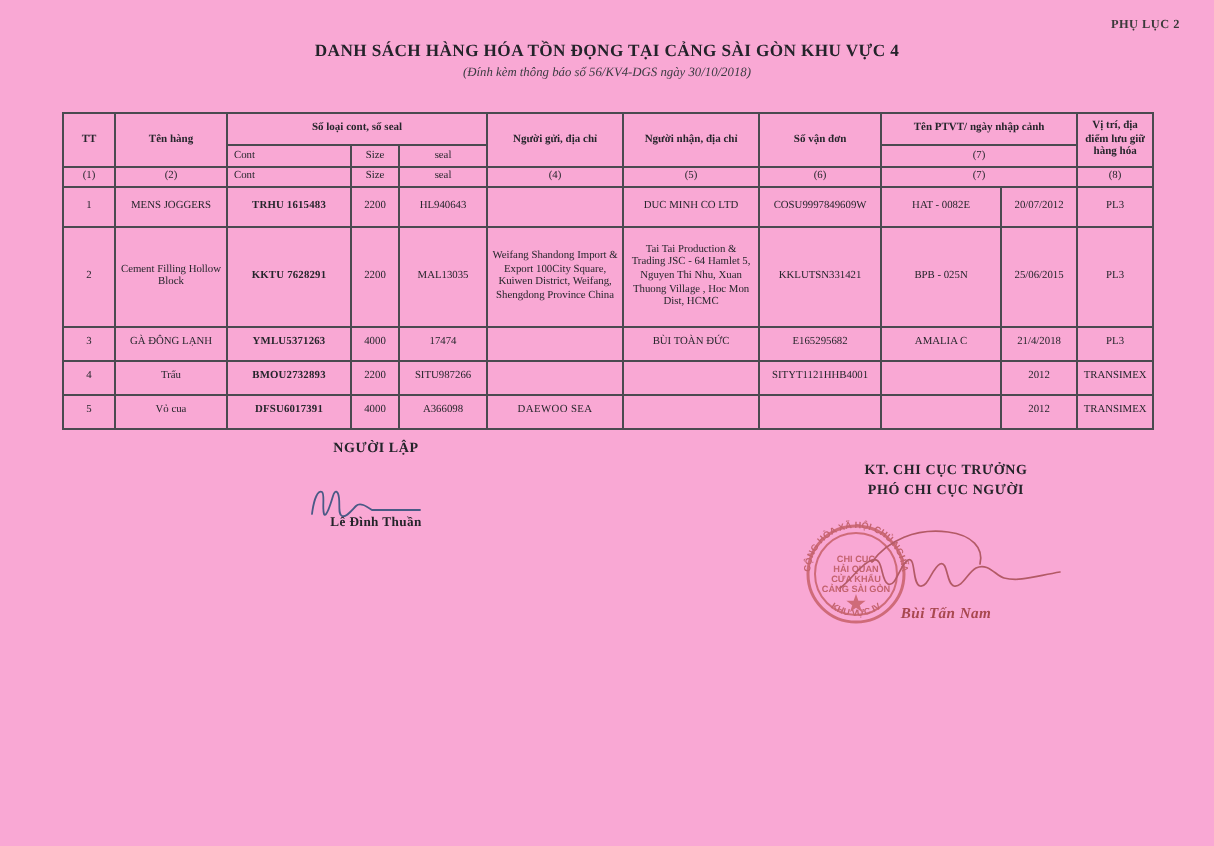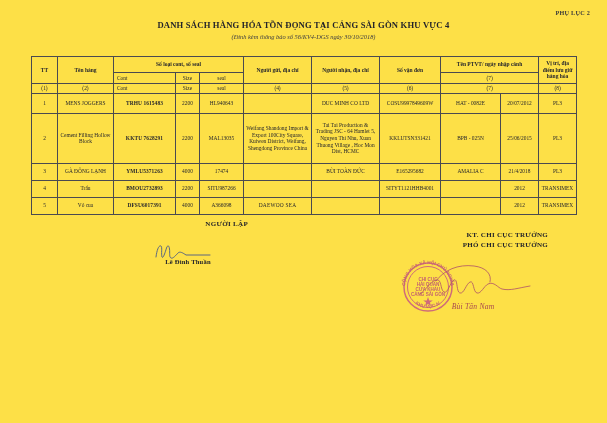--- a/index.html
+++ b/index.html
@@ -11,21 +11,21 @@
     width: 607px;
     height: 423px;
     position: relative;
     font-family: "Liberation Serif", serif;
     color: #2b2b2b;
     overflow: hidden;
   }
   .page {
     position: absolute;
     inset: 0;
-    background: #fde047;
+    background: #f9a8d4;
   }
   
   .appendix-label {
     position: absolute;
     top: 9px;
     right: 17px;
     font-size: 6.2px;
     font-weight: bold;
     letter-spacing: .25px;
     color: #3a3a3a;
@@ -111,34 +111,33 @@
     left: 398px;
     width: 150px;
     text-align: center;
   }
   .sig-title {
     font-size: 7px;
     font-weight: bold;
     letter-spacing: .3px;
     color: #24242a;
     line-height: 1.45;
-    text-align: right;
   }
   .sig-name {
     font-size: 6.6px;
     font-weight: bold;
     letter-spacing: .2px;
     color: #24242a;
   }
   .sig-left .sig-name { margin-top: 29px; }
   .sig-right .sig-name {
     margin-top: 52px;
     color: #a8484f;
     font-style: italic;
-    font-weight: normal;
+    font-weight: bold;
     font-size: 7.6px;
   }
   .scribble-left {
     position: absolute;
     top: 22px;
     left: 22px;
     width: 72px;
     height: 22px;
     pointer-events: none;
   }
@@ -315,21 +314,21 @@
   <div class="sig-left">
     <div class="sig-title">NGƯỜI LẬP</div>
     <svg class="scribble-left" viewBox="0 0 72 22">
       <path class="ink" d="M6 16 C7 8, 9 4, 11 5 C12.5 6, 11 13, 12 16 C13 18, 15 12, 16.5 7 C17.5 4, 19 4, 19.5 8 C20 12, 19 16, 21 17 C23 18, 26 14, 28 12 C30 10, 33 12, 36 14 L60 14"></path>
     </svg>
     <div class="sig-name">Lê Đình Thuần</div>
   </div>
 
   <div class="sig-right">
     <div class="sig-title">KT. CHI CỤC TRƯỞNG</div>
-    <div class="sig-title">PHÓ CHI CỤC TRƯỞNG</div>
+    <div class="sig-title">PHÓ CHI CỤC NGƯỜI</div>
 
     <svg class="stamp" viewBox="0 0 62 62">
       <defs>
         <path id="arcTop" d="M 8,31 A 23,23 0 0 1 54,31"></path>
         <path id="arcBot" d="M 10,31 A 21,21 0 0 0 52,31"></path>
       </defs>
       <circle class="stamp-ring" cx="31" cy="31" r="24"></circle>
       <circle class="stamp-ring-inner" cx="31" cy="31" r="20.5"></circle>
       <text class="stamp-text">
         <textPath href="#arcTop" startOffset="50%" text-anchor="middle">CỘNG HÒA XÃ HỘI CHỦ NGHĨA</textPath>

